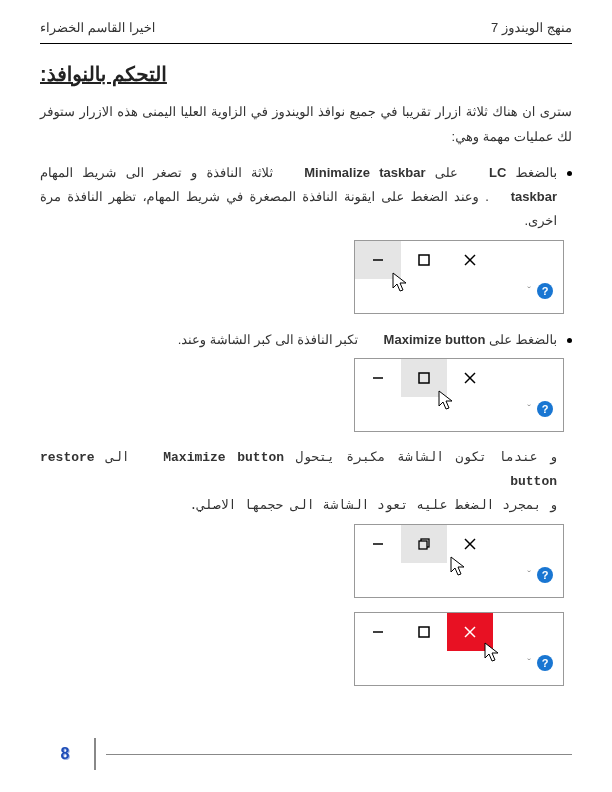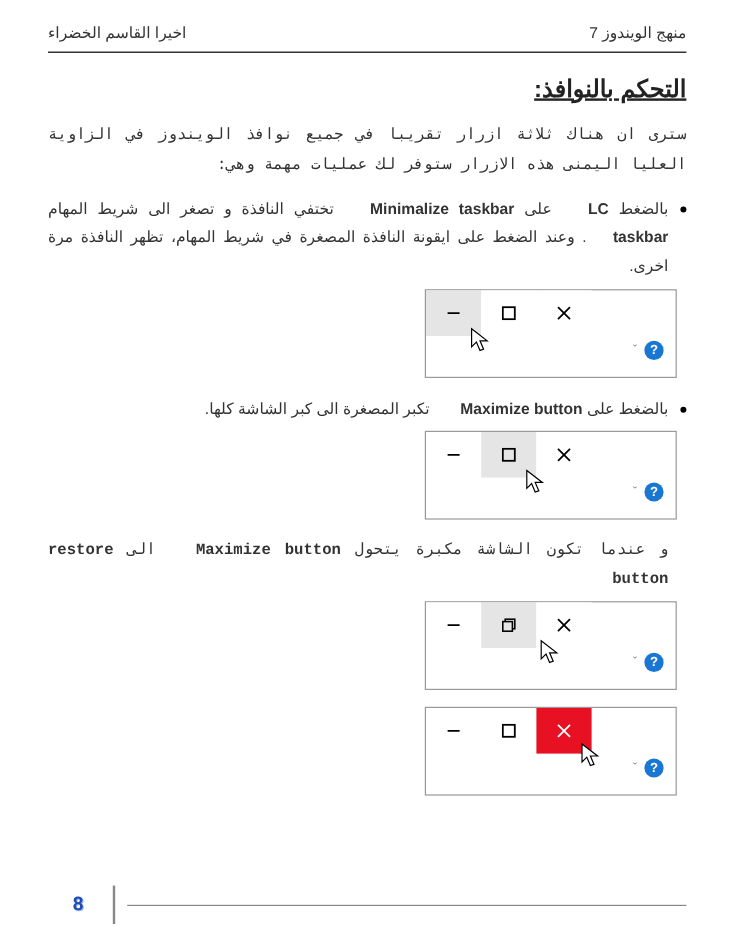--- a/index.html
+++ b/index.html
@@ -25,29 +25,28 @@
 }
 .content {
   padding: 18px 40px 10px 40px;
 }
 .section-title {
   font-size: 20px;
   font-weight: bold;
   color: #222;
   text-decoration: underline;
   margin-bottom: 14px;
-  text-align: right;
+  text-align: left;
 }
 .intro {
   color: #333;
   font-size: 13px;
   line-height: 1.9;
   text-align: justify;
   margin-bottom: 12px;
-  font-family: Liberation Mono, monospace;
 }
 .bullet-item {
   display: flex;
   align-items: flex-start;
   gap: 10px;
   margin-bottom: 6px;
 }
 .bullet-dot {
   width: 5px;
   height: 5px;
@@ -167,21 +166,21 @@
 </div>
 <hr class="header-line">
 
 <div class="content">
   <h2 class="section-title">التحكم بالنوافذ:</h2>
   <p class="intro">سترى ان هناك ثلاثة ازرار تقريبا في جميع نوافذ الويندوز في الزاوية العليا اليمنى هذه الازرار ستوفر لك عمليات مهمة وهي:</p>
 
   <div class="bullet-item">
     <span class="bullet-dot"></span>
     <p class="bullet-text">
-      <span>بالضغط </span><b>LC</b><span> على </span><b>Minimalize taskbar</b><span> تختفي النافذة و تصغر الى شريط المهام </span><b>taskbar</b><span>. وعند الضغط على ايقونة النافذة المصغرة في شريط المهام، تظهر النافذة مرة اخرى.</span>
+      <span>بالضغط </span><b>LC</b><span> على </span><b>Minimalize taskbar</b><span> ثلاثة النافذة و تصغر الى شريط المهام </span><b>taskbar</b><span>. وعند الضغط على ايقونة النافذة المصغرة في شريط المهام، تظهر النافذة مرة اخرى.</span>
     </p>
   </div>
 
   <div class="figure">
     <div class="btn-row">
       <div class="win-btn highlight">
         <svg width="12" height="12">
             <line x1="1" y1="6" x2="11" y2="6" stroke="#000" stroke-width="1.5"></line>
           </svg>
       </div>
@@ -204,21 +203,21 @@
     <div class="cursor" style="top:30px;left:36px;">
       <svg width="18" height="22" viewBox="0 0 18 22">
           <path d="M2 2 L2 17 L6 13 L9 20 L12 19 L9 12 L15 12 Z" fill="#fff" stroke="#000" stroke-width="1"></path>
         </svg>
     </div>
   </div>
 
   <div class="bullet-item">
     <span class="bullet-dot"></span>
     <p class="bullet-text">
-      <span>بالضغط على </span><b>Maximize button</b><span> تكبر المصغرة الى كبر الشاشة كلها.</span>
+      <span>بالضغط على </span><b>Maximize button</b><span> تكبر النافذة الى كبر الشاشة وعند.</span>
     </p>
   </div>
 
   <div class="figure">
     <div class="btn-row">
       <div class="win-btn">
         <svg width="12" height="12">
             <line x1="1" y1="6" x2="11" y2="6" stroke="#000" stroke-width="1.5"></line>
           </svg>
       </div>
@@ -239,21 +238,21 @@
       <span class="help-q">?</span>
     </div>
     <div class="cursor" style="top:30px;left:82px;">
       <svg width="18" height="22" viewBox="0 0 18 22">
           <path d="M2 2 L2 17 L6 13 L9 20 L12 19 L9 12 L15 12 Z" fill="#fff" stroke="#000" stroke-width="1"></path>
         </svg>
     </div>
   </div>
 
   <p class="nobullet">
-    <span>و عندما تكون الشاشة مكبرة يتحول </span><b>Maximize button</b><span> الى </span><b>restore button</b><br>
+    <span>و عندما تكون الشاشة مكبرة يتحول </span><b>Maximize button</b><span> الى </span><b>restore button</b><br><span>و بمجرد الضغط عليه تعود الشاشة الى حجمها الاصلي.</span>
   </p>
 
   <div class="figure">
     <div class="btn-row">
       <div class="win-btn">
         <svg width="12" height="12">
             <line x1="1" y1="6" x2="11" y2="6" stroke="#000" stroke-width="1.5"></line>
           </svg>
       </div>
       <div class="win-btn highlight">

